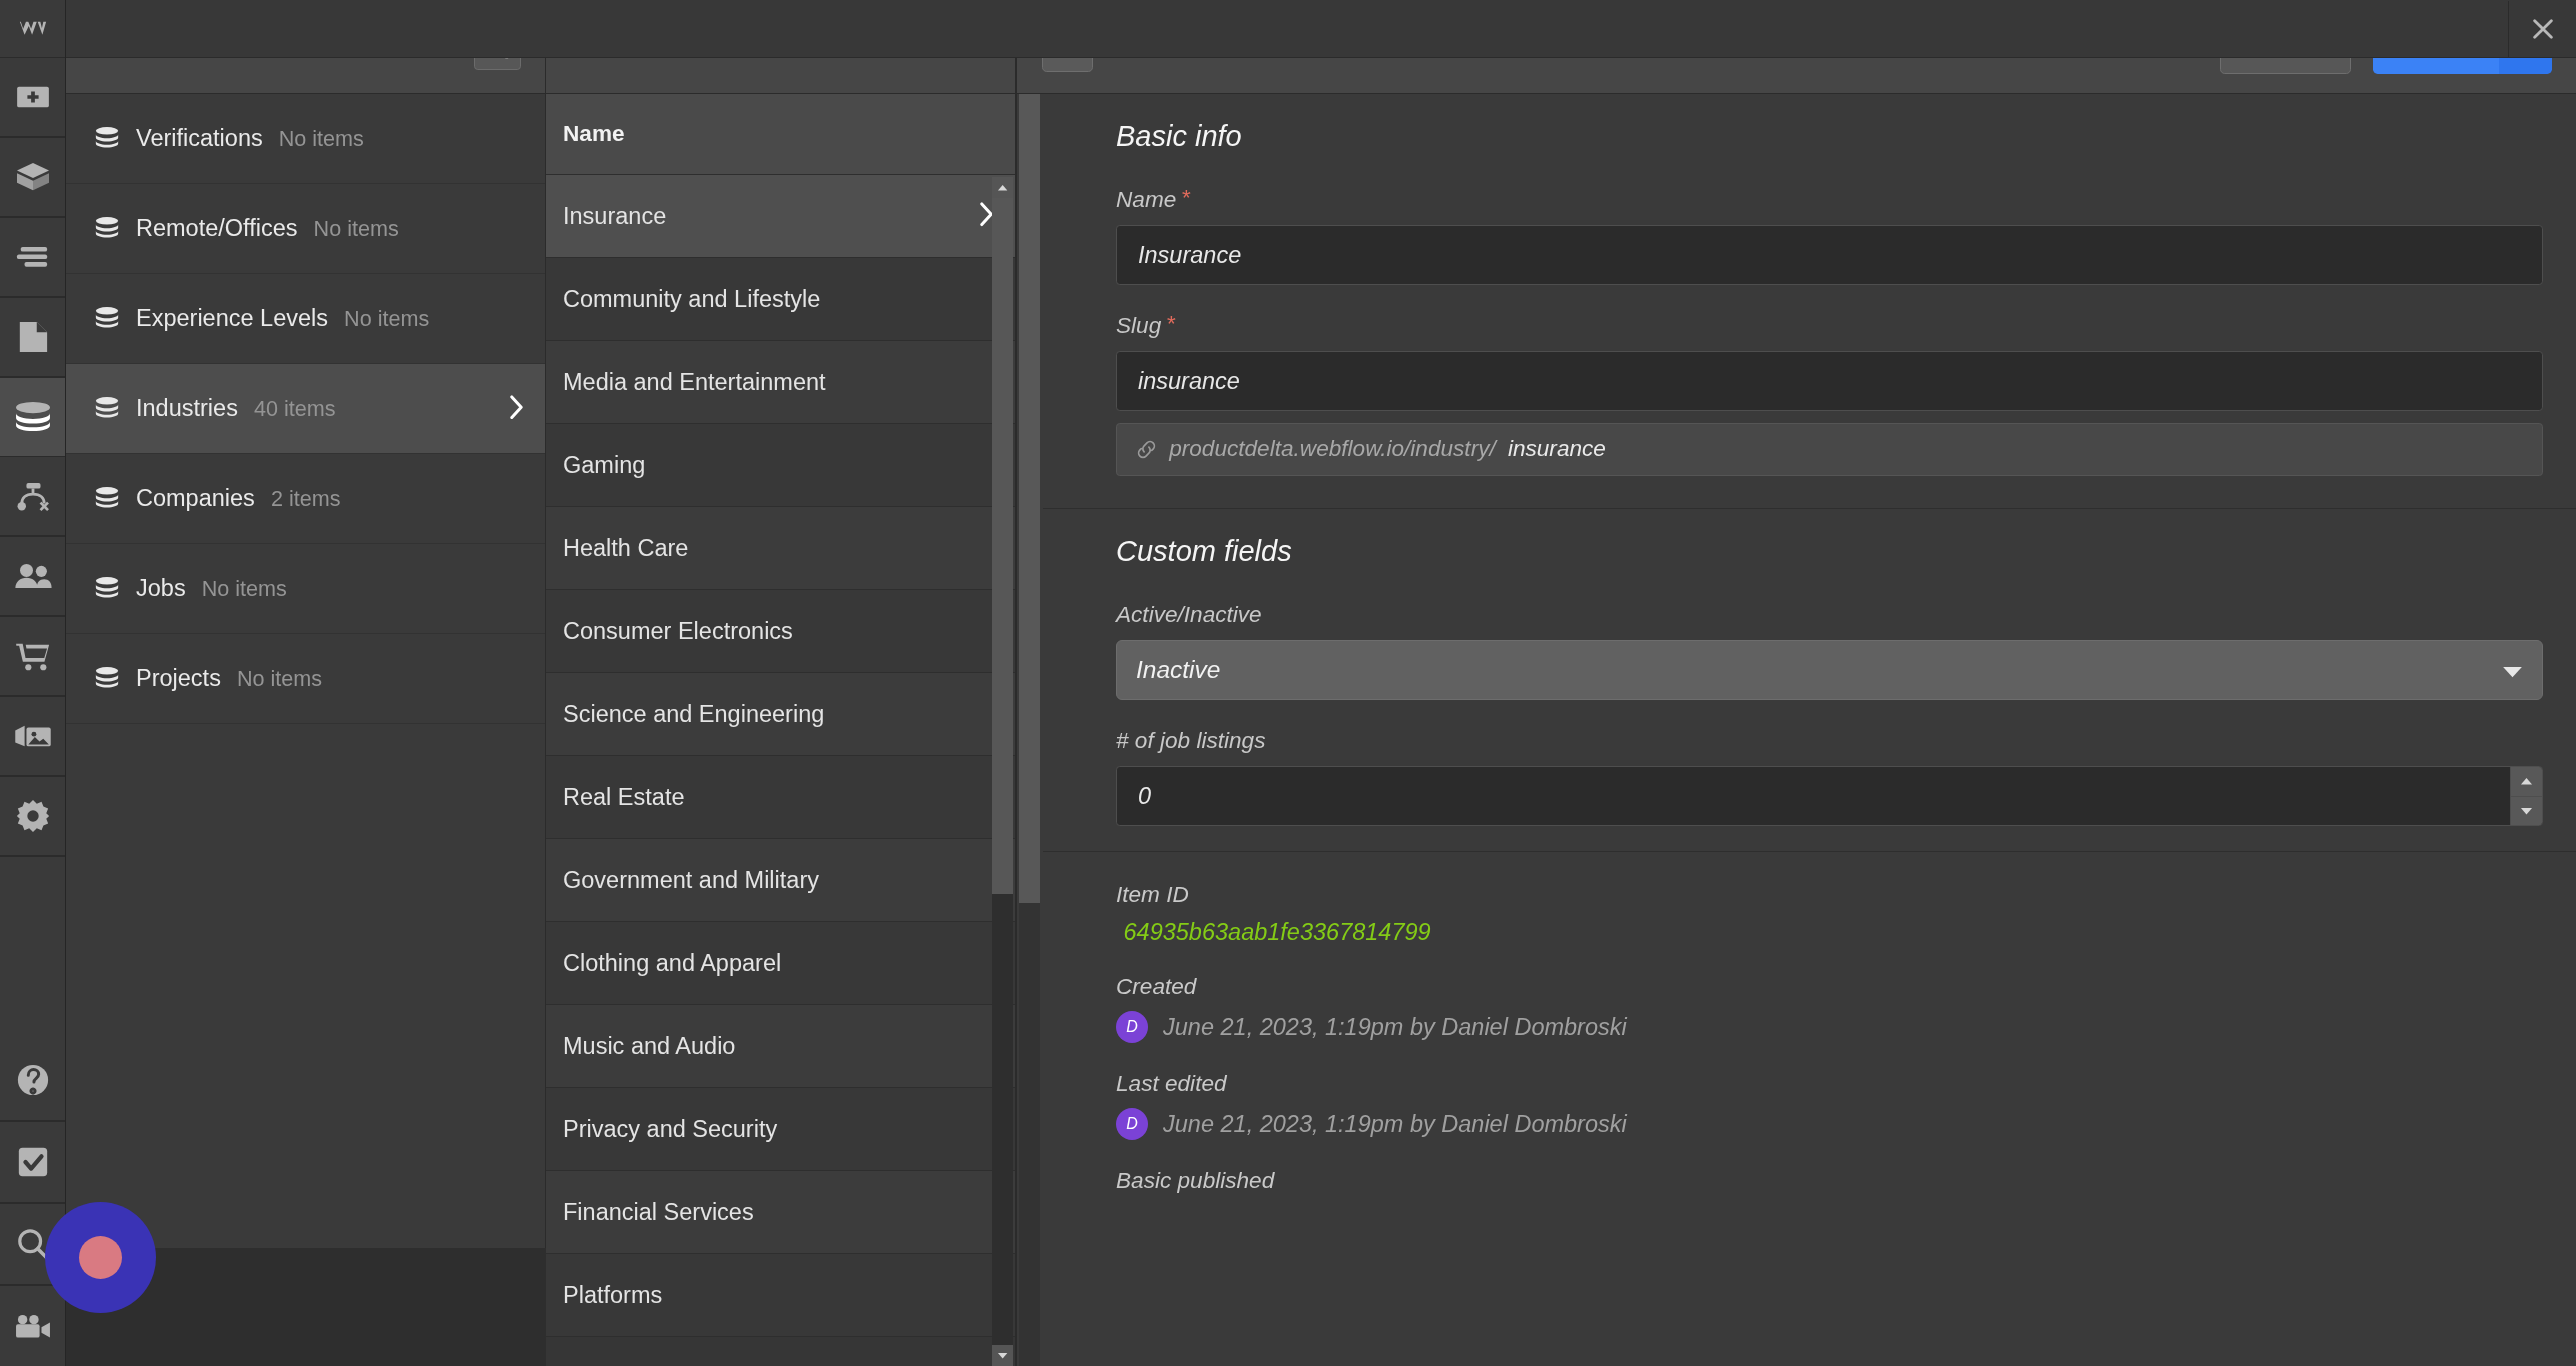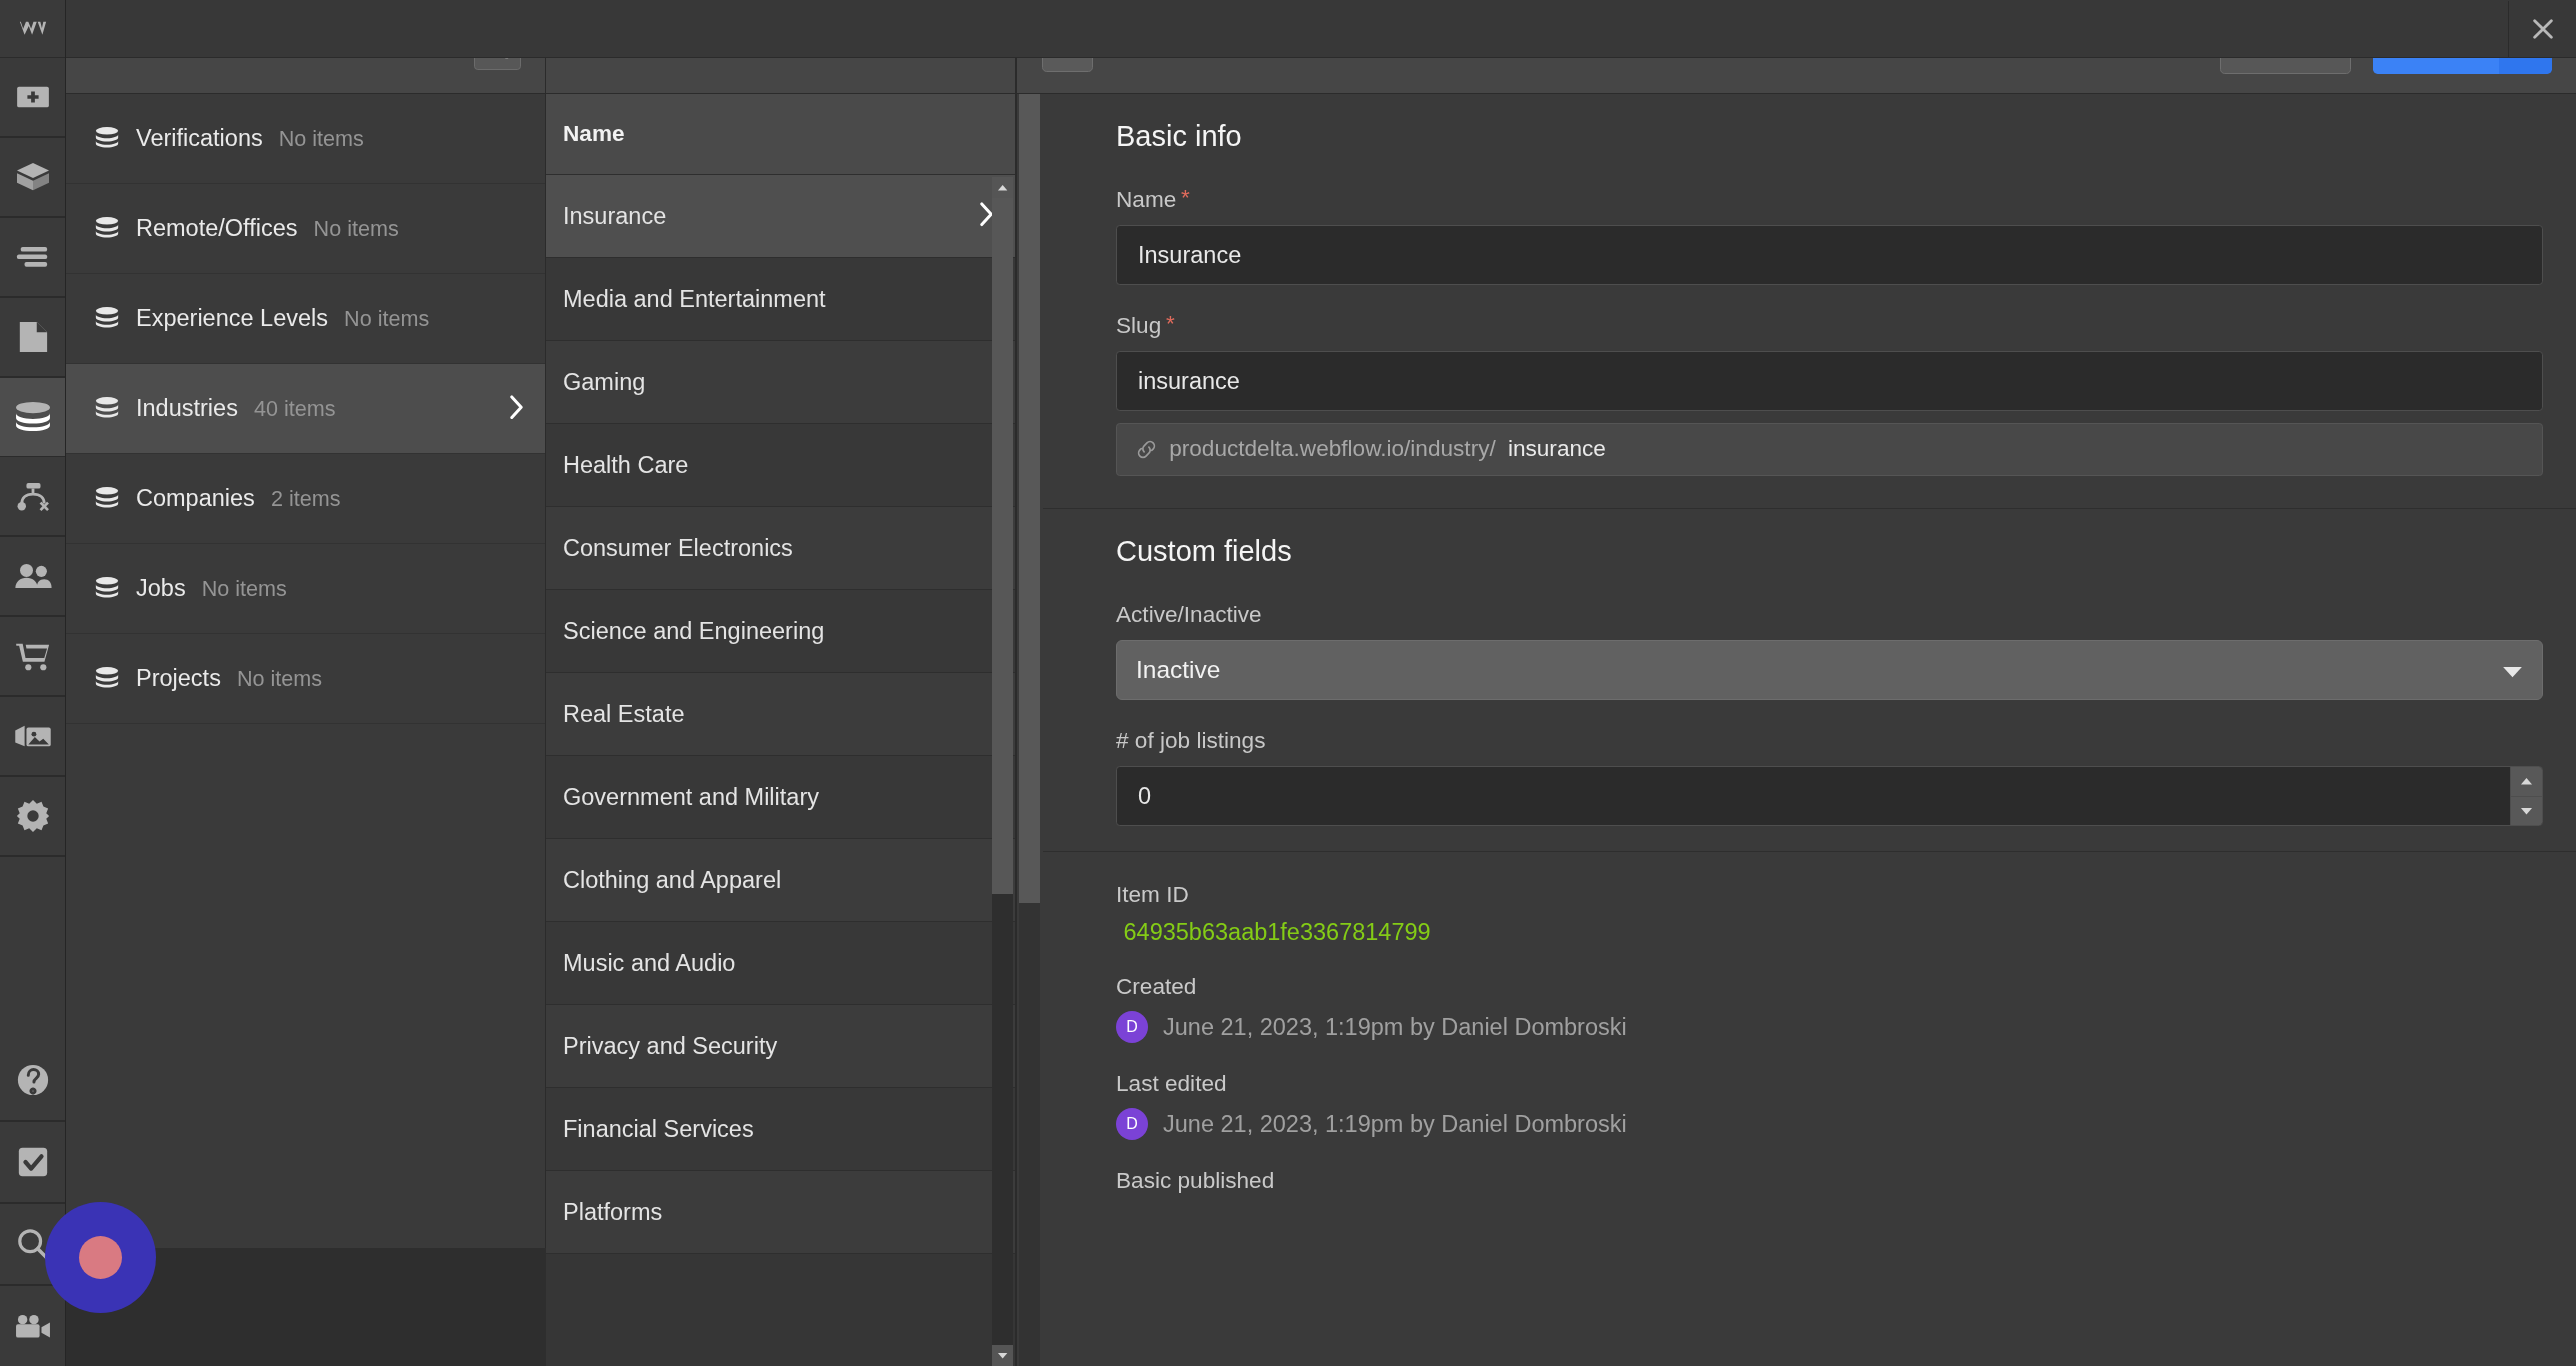--- a/index.html
+++ b/index.html
@@ -133,21 +133,21 @@
   .save-btn {
     background: #3b82f6; color: #fff; font-size: 23.5px; padding: 0 36px;
     display: flex; align-items: center; cursor: pointer; border: none;
     font-family: "Liberation Sans", sans-serif;
   }
   .save-caret {
     background: #2f76ee; width: 53px; display: flex; align-items: center;
     justify-content: center; cursor: pointer;
   }
 
-  .detail-body { flex: 1; overflow: hidden; position: relative; padding-left: 26px; }
+  .detail-body { flex: 1; overflow: hidden; position: relative; padding-left: 26px; font-style: italic; }
   .section { padding: 26px 33px 21px 73px; }
   .section.basic { border-bottom: 1.9px solid #2e2e2e; padding-bottom: 32px; }
   .section.custom { border-bottom: 1.9px solid #2e2e2e; padding-bottom: 24.5px; }
   .sec-title { font-size: 29px; color: #f5f5f5; margin-bottom: 34px; }
   .field-label { font-size: 22.6px; color: #c8c8c8; margin-bottom: 12.2px; display: flex; align-items: flex-start; gap: 4.7px;}
   .req { color: #e06b5c; font-size: 22.6px; line-height: 1; }
   .input-box {
     height: 60px; background: #2b2b2b; border: 0.9px solid #4e4e4e; border-radius: 3.8px;
     display: flex; align-items: center; padding: 0 21px; color: #e8e8e8; font-size: 23.5px;
     cursor: text;
@@ -437,20 +437,23 @@
     </div>
     <div class="ind-colhead">
       <div class="ind-colhead-txt">Name</div>
     </div>
     <div class="ind-rows" id="ind-rows">
         <div class="ind-row sel">
           <span class="ind-row-txt">Insurance</span>
           <span class="ind-row-chev"><svg width="15" height="24.5" viewBox="0 0 16 26">
               <path d="M3 2 L13 13 L3 24" stroke="#ffffff" stroke-width="3.2" fill="none" stroke-linecap="round" stroke-linejoin="round"></path>
             </svg></span>
+        </div>
+        <div class="ind-row">
+          <span class="ind-row-txt">Community and Lifestyle</span>
         </div>
         <div class="ind-row">
           <span class="ind-row-txt">Media and Entertainment</span>
         </div>
         <div class="ind-row">
           <span class="ind-row-txt">Gaming</span>
         </div>
         <div class="ind-row">
           <span class="ind-row-txt">Health Care</span>
         </div>

